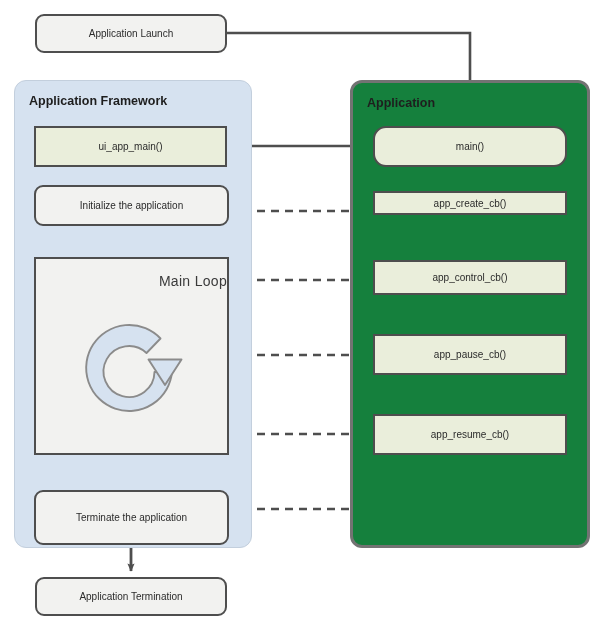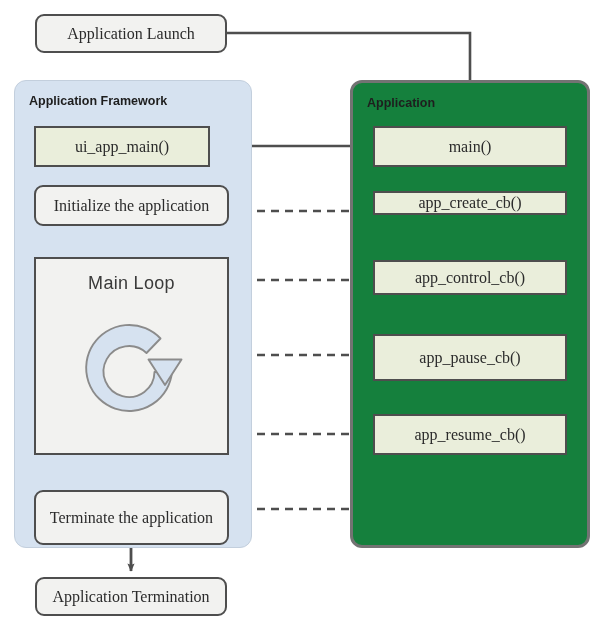--- a/index.html
+++ b/index.html
@@ -55,26 +55,25 @@
     white-space: nowrap;
   }
 
   
   .node {
     position: absolute;
     box-sizing: border-box;
     display: flex;
     align-items: center;
     justify-content: center;
-    font-size: 16px;
+    font-size: 10px;
     color: #2b2b2b;
     text-align: center;
     border: 2px solid #4e4e4e;
     background: #f2f2f0;
-    font-family: Liberation Serif, serif;
   }
   .node.rounded {
     border-radius: 9px;
     border-width: 2px;
   }
   .node.green {
     background: #eaeedb;
     border-color: #4e4e4e;
   }
 
@@ -83,22 +82,22 @@
     position: absolute;
     left: 34px;  top: 257px;
     width: 195px; height: 198px;
     box-sizing: border-box;
     border: 2px solid #4e4e4e;
     background: #f2f2f0;
   }
   .loop-title {
     position: absolute;
     left: 0; right: 0; top: 14px;
-    text-align: center;
-    font-size: 18px;
+    text-align: right;
+    font-size: 14px;
     color: #3a3a3a;
     letter-spacing: 0.3px;
   }
   .loop-glyph {
     position: absolute;
     left: 50%;
     top: 56px;
     transform: translateX(-50%);
   }
 </style>
@@ -138,21 +137,21 @@
   </svg>
 
   <div class="node rounded" style="left:35px; top:14px; width:192px; height:39px;">
     <span>Application Launch</span>
   </div>
 
   <div class="panel panel-framework">
     <div class="panel-title">Application Framework</div>
   </div>
 
-  <div class="node green" style="left:34px; top:126px; width:176px; height:41px;">
+  <div class="node green" style="left:34px; top:126px; width:193px; height:41px;">
     <span>ui_app_main()</span>
   </div>
 
   <div class="node rounded" style="left:34px; top:185px; width:195px; height:41px;">
     <span>Initialize the application</span>
   </div>
 
   <div class="loopbox">
     <div class="loop-title">Main Loop</div>
     <div class="loop-glyph">
@@ -171,33 +170,33 @@
   </div>
 
   <div class="node rounded" style="left:34px; top:490px; width:195px; height:55px;">
     <span>Terminate the application</span>
   </div>
 
   <div class="panel panel-application">
     <div class="panel-title">Application</div>
   </div>
 
-  <div class="node green" style="left:373px; top:126px; width:194px; height:41px;">
+  <div class="node green" style="left:373px; top:126px; width:194px; height:41px;border-radius:13px;">
     <span>main()</span>
   </div>
 
   <div class="node green" style="left:373px; top:191px; width:194px; height:24px;">
     <span>app_create_cb()</span>
   </div>
 
   <div class="node green" style="left:373px; top:260px; width:194px; height:35px;">
     <span>app_control_cb()</span>
   </div>
 
-  <div class="node green" style="left:373px; top:334px; width:194px; height:47px;">
+  <div class="node green" style="left:373px; top:334px; width:194px; height:41px;">
     <span>app_pause_cb()</span>
   </div>
 
   <div class="node green" style="left:373px; top:414px; width:194px; height:41px;">
     <span>app_resume_cb()</span>
   </div>
 
 
   <div class="node rounded" style="left:35px; top:577px; width:192px; height:39px;">
     <span>Application Termination</span>

